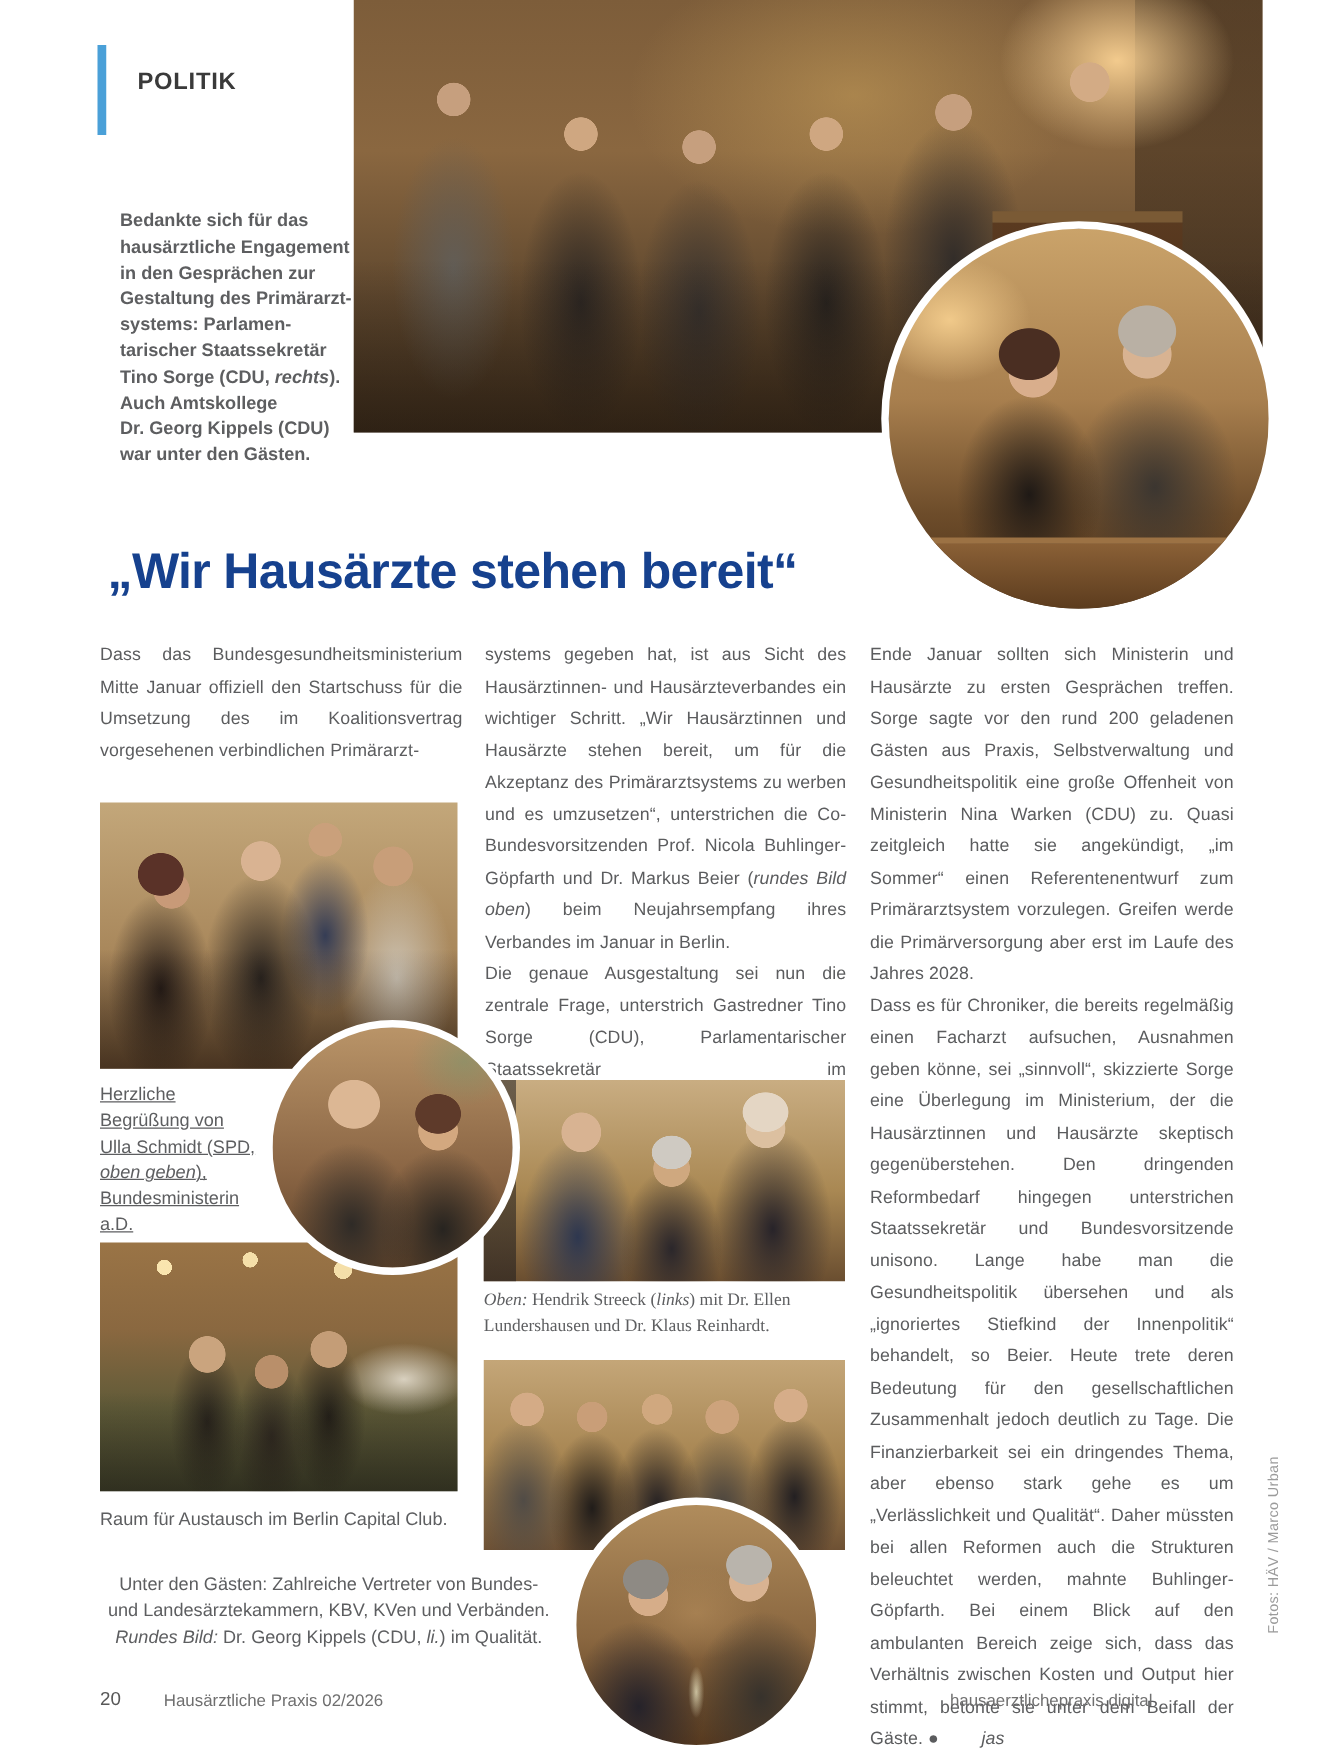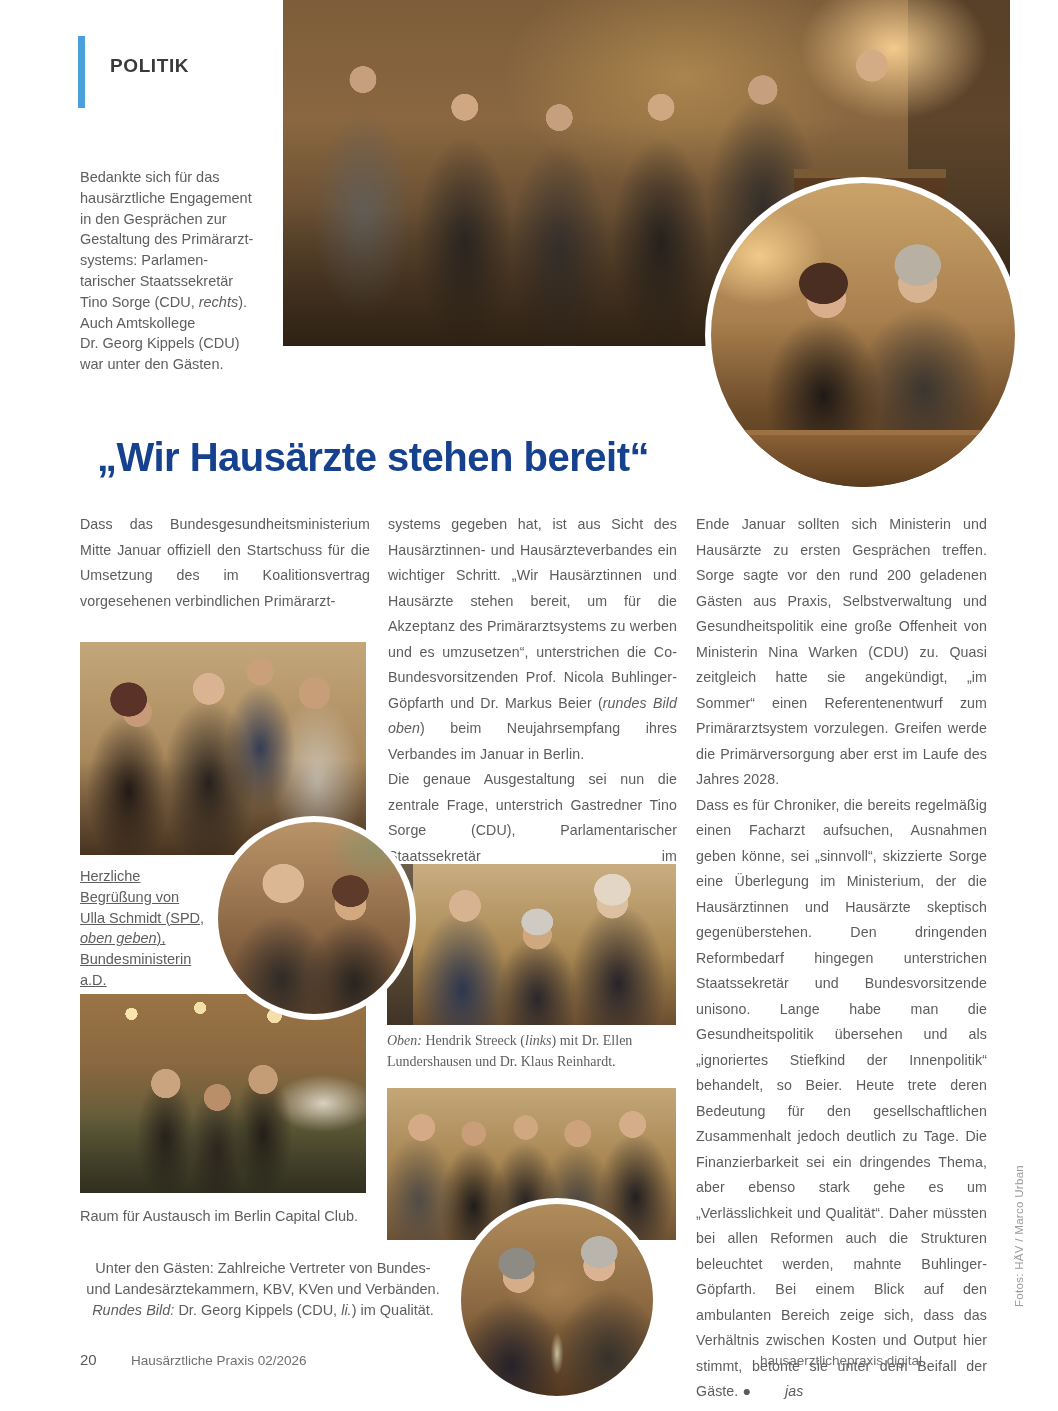--- a/index.html
+++ b/index.html
@@ -10,41 +10,41 @@
     padding-left:28px;
   }
   
   .accent-bar { position:absolute; left:78px; top:36px; width:7px; height:72px; background:#4aa0d8; }
   .section-label {
     position:absolute; left:110px; top:55px; font-size:19px; font-weight:bold;
     color:#3a3a3a; letter-spacing:0.6px;
   }
   
   .headline {
-    position:absolute; left:97px; top:416px; width:640px;
+    position:absolute; left:86px; top:416px; width:640px;
     font-size:40px; font-weight:bold; color:#16418e; letter-spacing:-0.5px;
     line-height:1.1;
     margin-top:19px;
   }
   
   .col {
     position:absolute; top:512px; font-size:14.2px; line-height:25.5px;
     color:#5b5c5e; text-align:justify; letter-spacing:0.1px;
   }
   .col p { margin:0; }
   #col1 { left:80px;  width:290px; }
   #col2 { left:388px; width:289px; }
   #col3 { left:696px; width:291px; }
   
   .caption {
     position:absolute; font-size:14.5px; line-height:20.8px; color:#5d5e60;
     white-space:pre-line;
   }
   .caption i, .col i { font-style:italic; }
-  #caption-speaker  { left:80px; top:167px; width:215px; }
+  #caption-speaker  { left:96px; top:167px; width:215px;font-weight:bold; }
   #caption-greeting { left:80px; top:866px; width:168px;text-decoration:underline; }
   #caption-room     { left:80px; top:1206px; width:330px; white-space:normal; }
   #caption-streeck  { left:387px; top:1031px; width:302px; font-size:14px;font-family:Liberation Serif, serif; }
   #caption-guests   { left:76px; top:1258px; width:374px; text-align:center; font-size:14.5px; }
   
   .photo { position:absolute; overflow:hidden; background-color:#6f5335; z-index:1; }
   .circle { position:absolute; border-radius:50%; border:6px solid #ffffff; overflow:hidden; z-index:3; background-color:#6f5335; }
 
   #photo-top { left:283px; top:0; width:727px; height:346px;
     background:

